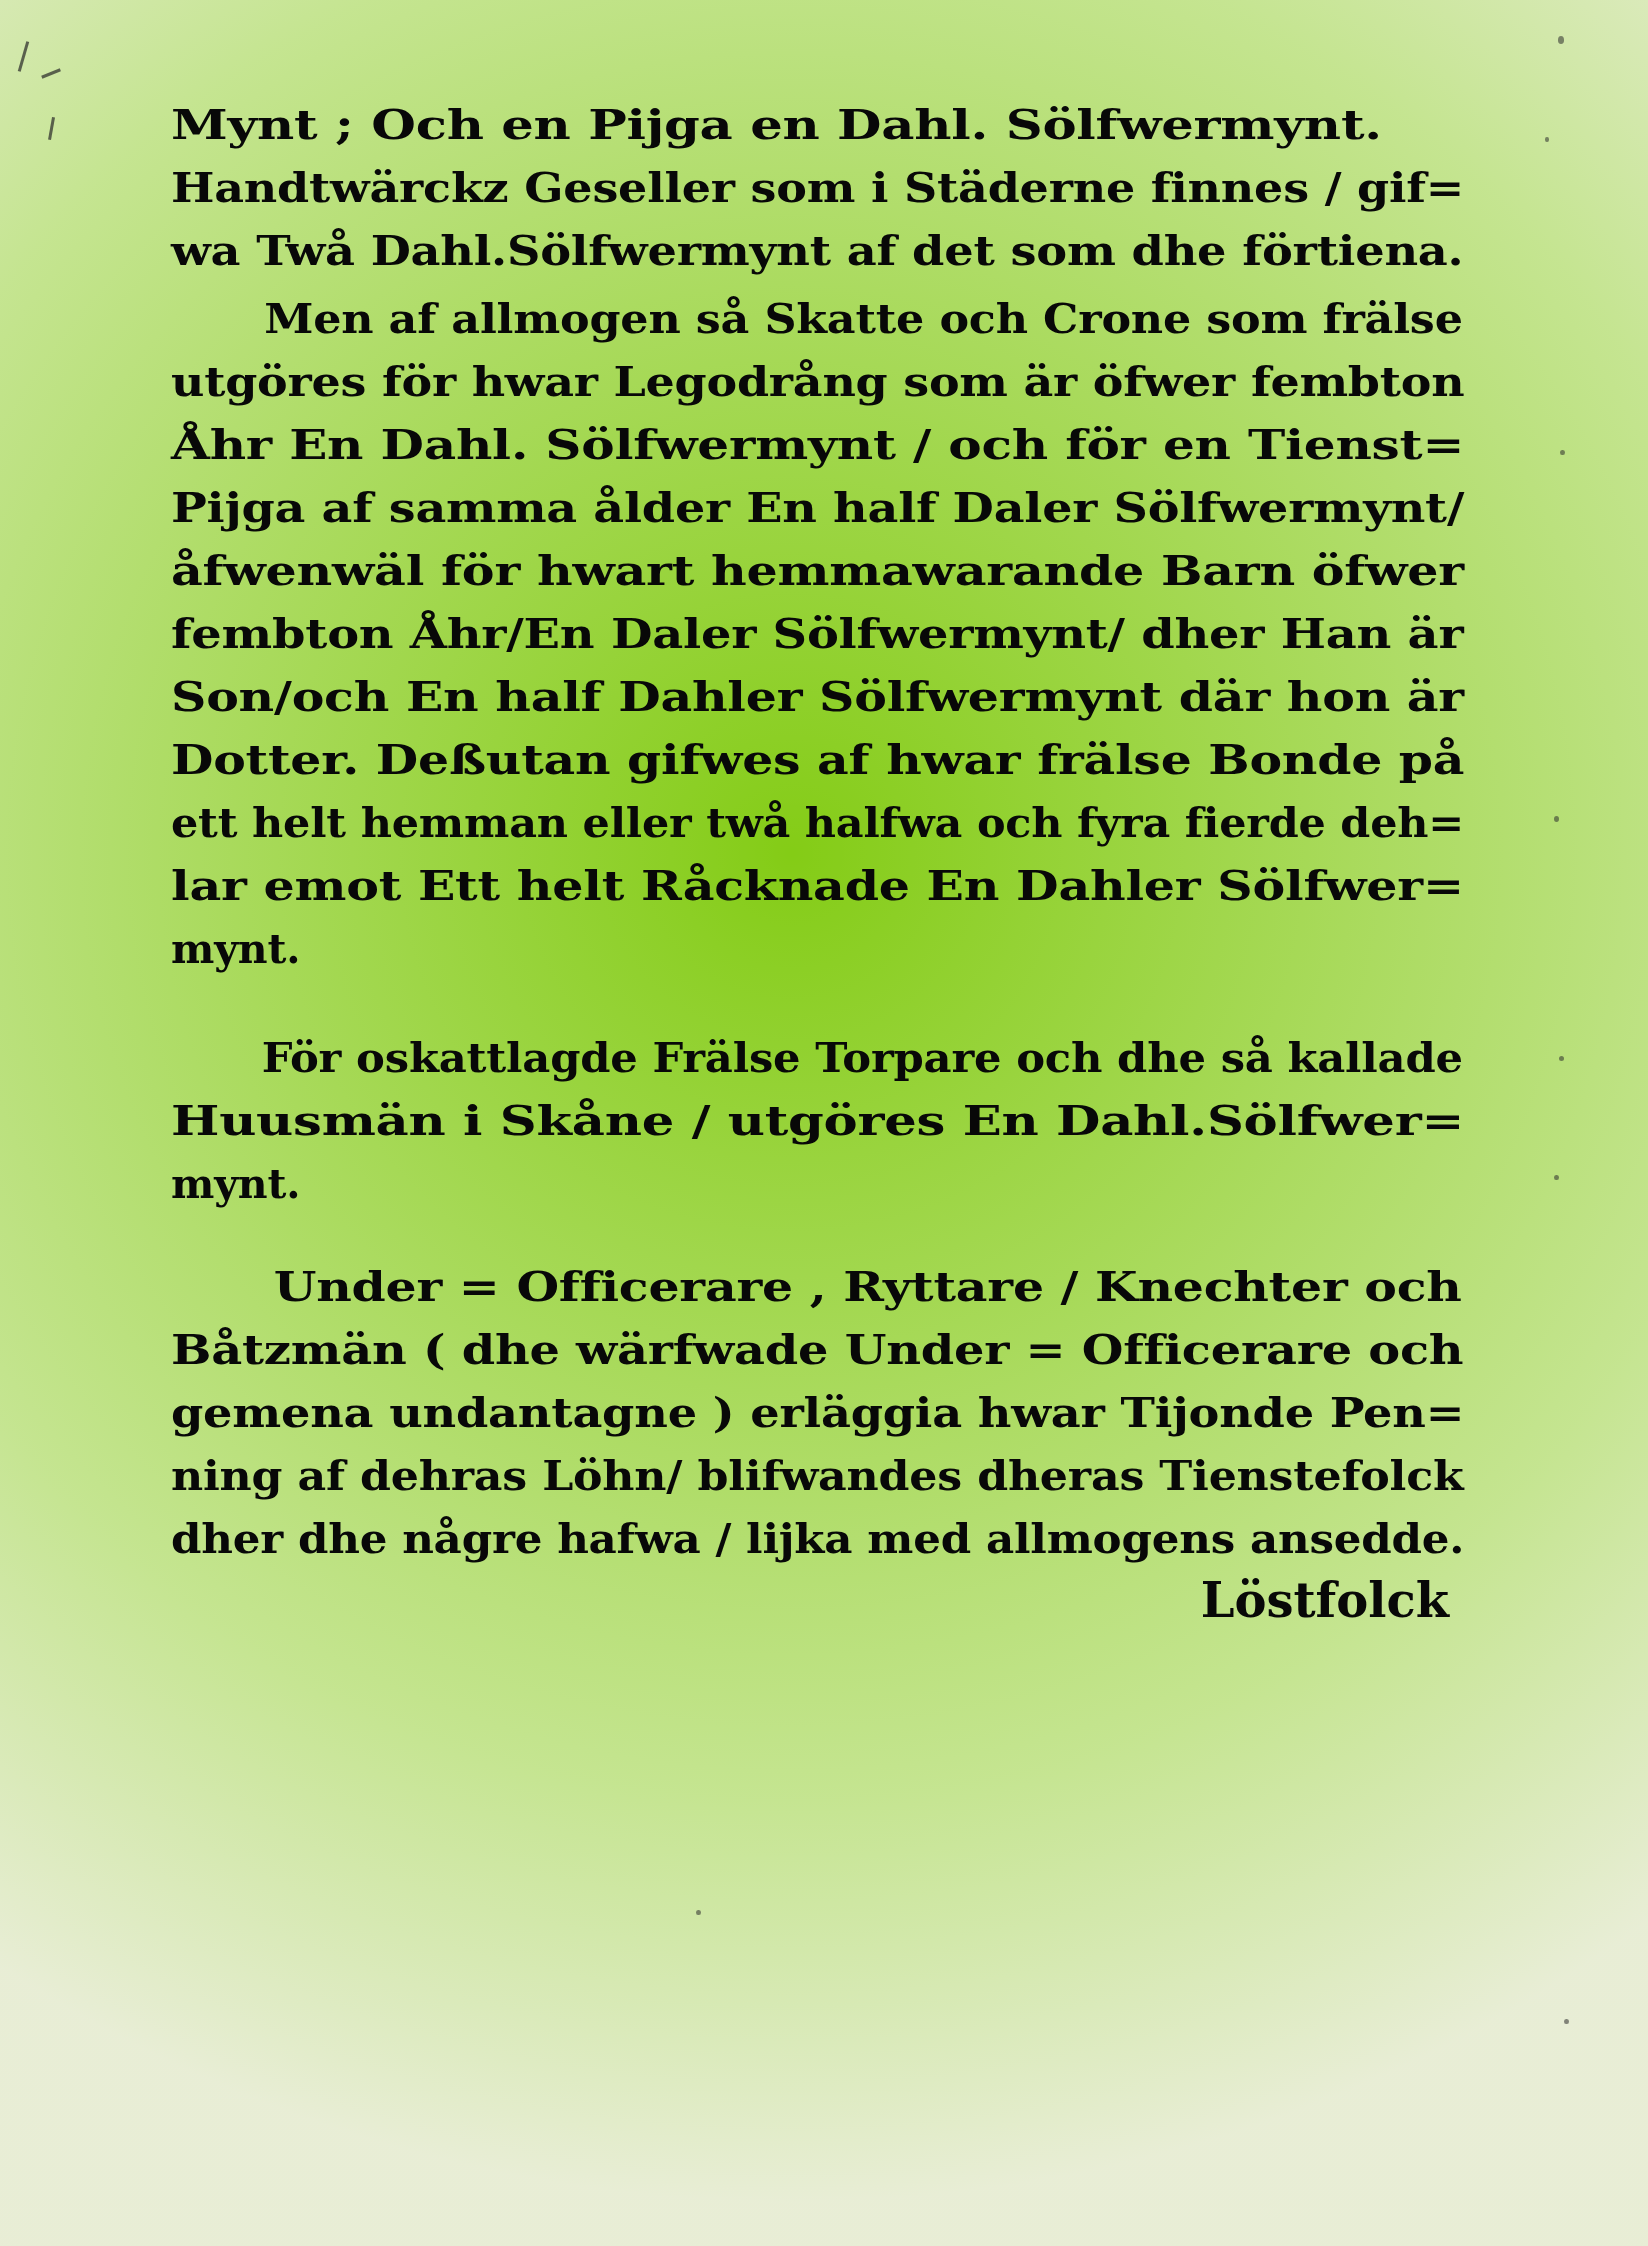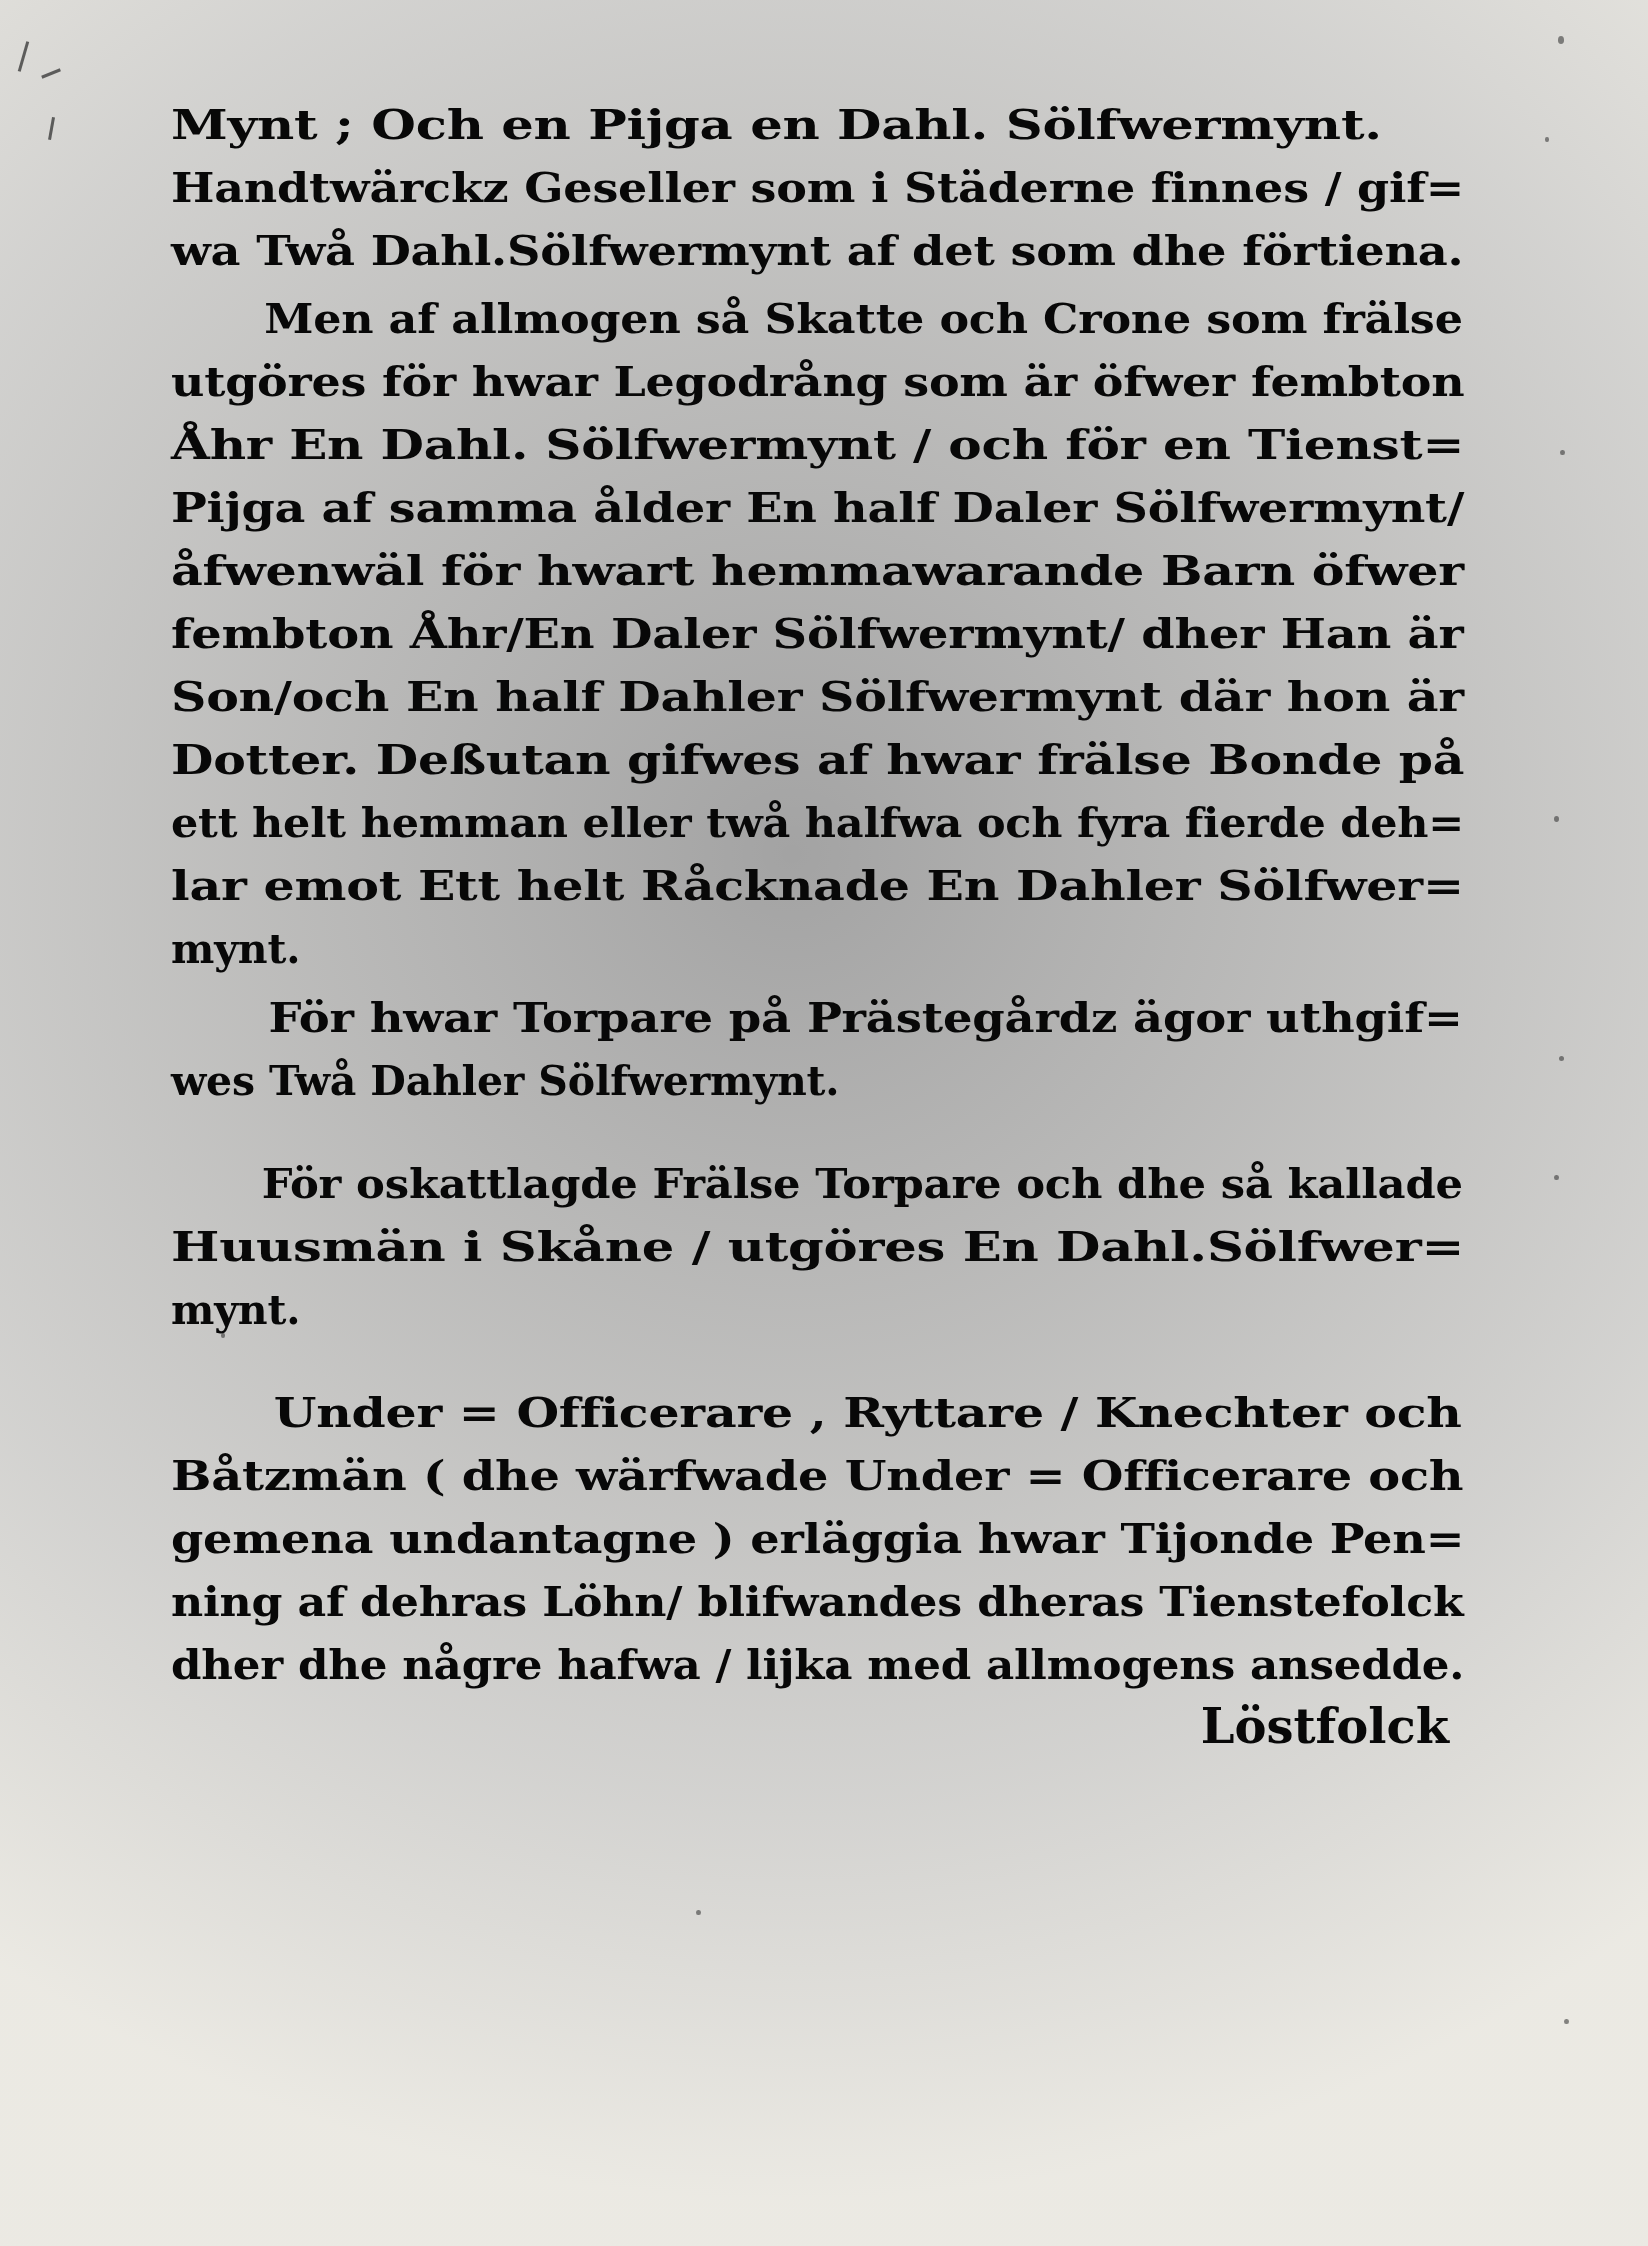--- a/index.html
+++ b/index.html
@@ -5,21 +5,21 @@
   html, body {
     margin: 0;
     padding: 0;
     background: #ffffff;
   }
 
   #page {
     position: relative;
     width: 1649px;
     height: 2247px;
-    background: #a3a3a3;
+    background: #84cc16;
     overflow: hidden;
     font-family: "DejaVu Serif", "Liberation Serif", serif;
   }
 
   
   #paper-texture {
     position: absolute;
     inset: 0;
     background:
       radial-gradient(ellipse 85% 60% at 48% 38%, rgba(255,255,255,0) 0%, rgba(250,249,245,0.55) 70%, rgba(243,241,234,0.9) 100%);
@@ -123,24 +123,20 @@
       <span class="ln" style="display: block; width: auto; transform: scaleX(1.1678); transform-origin: left center;">fembton Åhr/En Daler  Sölfwermynt/ dher Han är</span>
       <span class="ln" style="display: block; width: auto; transform: scaleX(1.1953); transform-origin: left center;">Son/och  En half Dahler Sölfwermynt där hon är</span>
       <span class="ln" style="display: block; width: auto; transform: scaleX(1.1933); transform-origin: left center;">Dotter.   Deßutan gifwes af hwar frälse Bonde på</span>
       <span class="ln" style="display: block; width: auto; transform: scaleX(1.0472); transform-origin: left center;">ett helt hemman eller twå halfwa och fyra fierde deh=</span>
       <span class="ln" style="display: block; width: auto; transform: scaleX(1.1973); transform-origin: left center;">lar emot Ett helt Råcknade  En Dahler  Sölfwer=</span>
       <span class="ln" style="display: block; width: auto; transform: scaleX(1); transform-origin: left center;">mynt.</span>
     </p>
 
     <div class="p-gap-small"></div>
 
-    <p class="para">
-      <span class="ln" style="display: block; width: auto; transform: scaleX(1.1333); transform-origin: left center;"><span class="indent"></span><span>För hwar  Torpare på Prästegårdz ägor uthgif=</span></span>
-      <span class="ln" style="display: block; width: auto; transform: scaleX(1); transform-origin: left center;">wes Twå  Dahler Sölfwermynt.</span>
-    </p>
 
     <div class="p-gap-med"></div>
 
     <p class="para">
       <span class="ln" style="display: block; width: auto; transform: scaleX(1.0558); transform-origin: left center;"><span class="indent"></span><span>För oskattlagde Frälse Torpare och dhe så kallade</span></span>
       <span class="ln" style="display: block; width: auto; transform: scaleX(1.2489); transform-origin: left center;">Huusmän i  Skåne /  utgöres  En Dahl.Sölfwer=</span>
       <span class="ln" style="display: block; width: auto; transform: scaleX(1); transform-origin: left center;">mynt.</span>
     </p>
 
     <div class="p-gap-med"></div>

